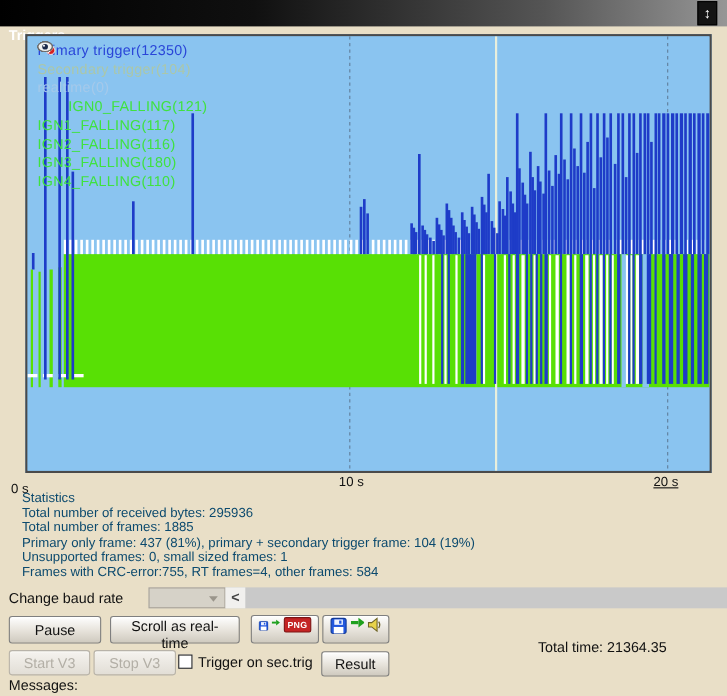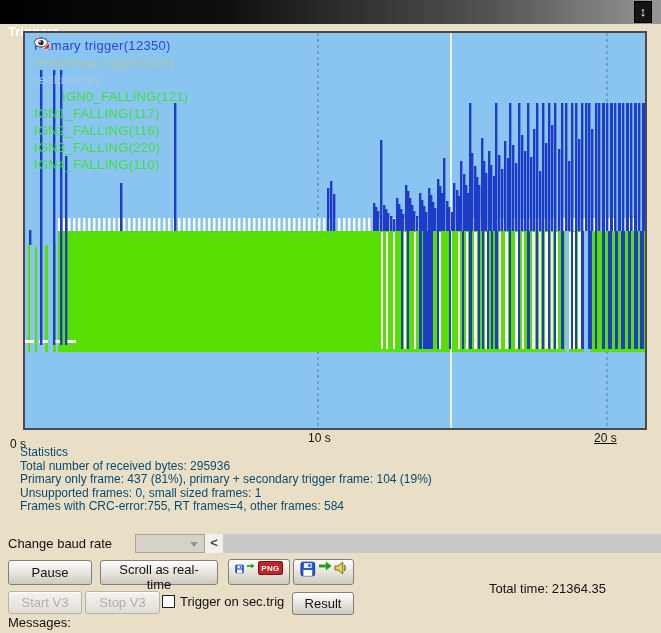--- a/index.html
+++ b/index.html
@@ -422,21 +422,21 @@
           <span class="lg-eye">
  <svg width="17" height="13" viewBox="0 0 17 13">
    <ellipse cx="7" cy="5.5" rx="6.5" ry="4.3" fill="#f2f2f0" stroke="#6a6a6a"></ellipse>
    <circle cx="7" cy="5.5" r="2.6" fill="#1b2a4a"></circle>
    <circle cx="6" cy="4.5" r="0.9" fill="#fff"></circle>
 
  </svg>
           </span>
         </div>
         <div class="lg-row">
-          <span class="lg-label" style="color: rgb(63, 226, 63);">IGN3_FALLING(220)</span>
+          <span class="lg-label" style="color: rgb(63, 226, 63);">IGN3_FALLING(180)</span>
           <span class="lg-eye">
  <svg width="17" height="13" viewBox="0 0 17 13">
    <ellipse cx="7" cy="5.5" rx="6.5" ry="4.3" fill="#f2f2f0" stroke="#6a6a6a"></ellipse>
    <circle cx="7" cy="5.5" r="2.6" fill="#1b2a4a"></circle>
    <circle cx="6" cy="4.5" r="0.9" fill="#fff"></circle>
 
  </svg>
           </span>
         </div>
         <div class="lg-row">
@@ -454,20 +454,21 @@
   </div>
 
   <div class="axis-label" style="left:10px;top:437px;">0 s</div>
   <div class="axis-label" style="left:308px;top:431px;">10 s</div>
   <div class="axis-label" style="left:594px;top:431px;text-decoration:underline;">20 s</div>
 
   <div class="stats">
     <div>Statistics</div>
     <div id="stats-lines">
         <div>Total number of received bytes: 295936</div>
+        <div>Total number of frames: 1885</div>
         <div>Primary only frame: 437 (81%), primary + secondary trigger frame: 104 (19%)</div>
         <div>Unsupported frames: 0, small sized frames: 1</div>
         <div>Frames with CRC-error:755, RT frames=4, other frames: 584</div>
       </div>
   </div>
 
   <span class="baud-label">Change baud rate</span>
   <div class="dropdown">
     <span></span>
     <span class="chev"></span>

